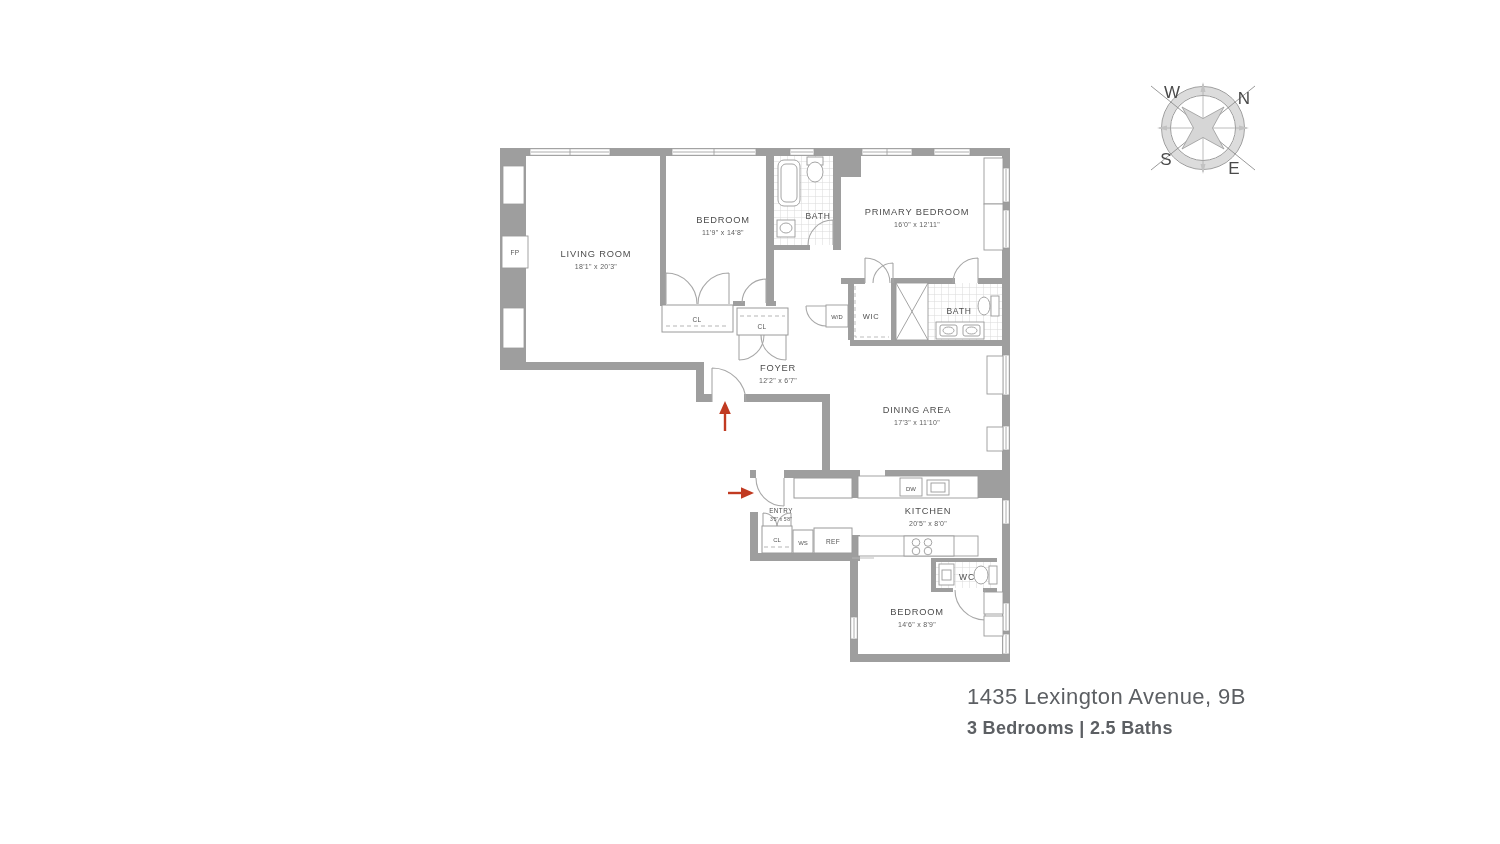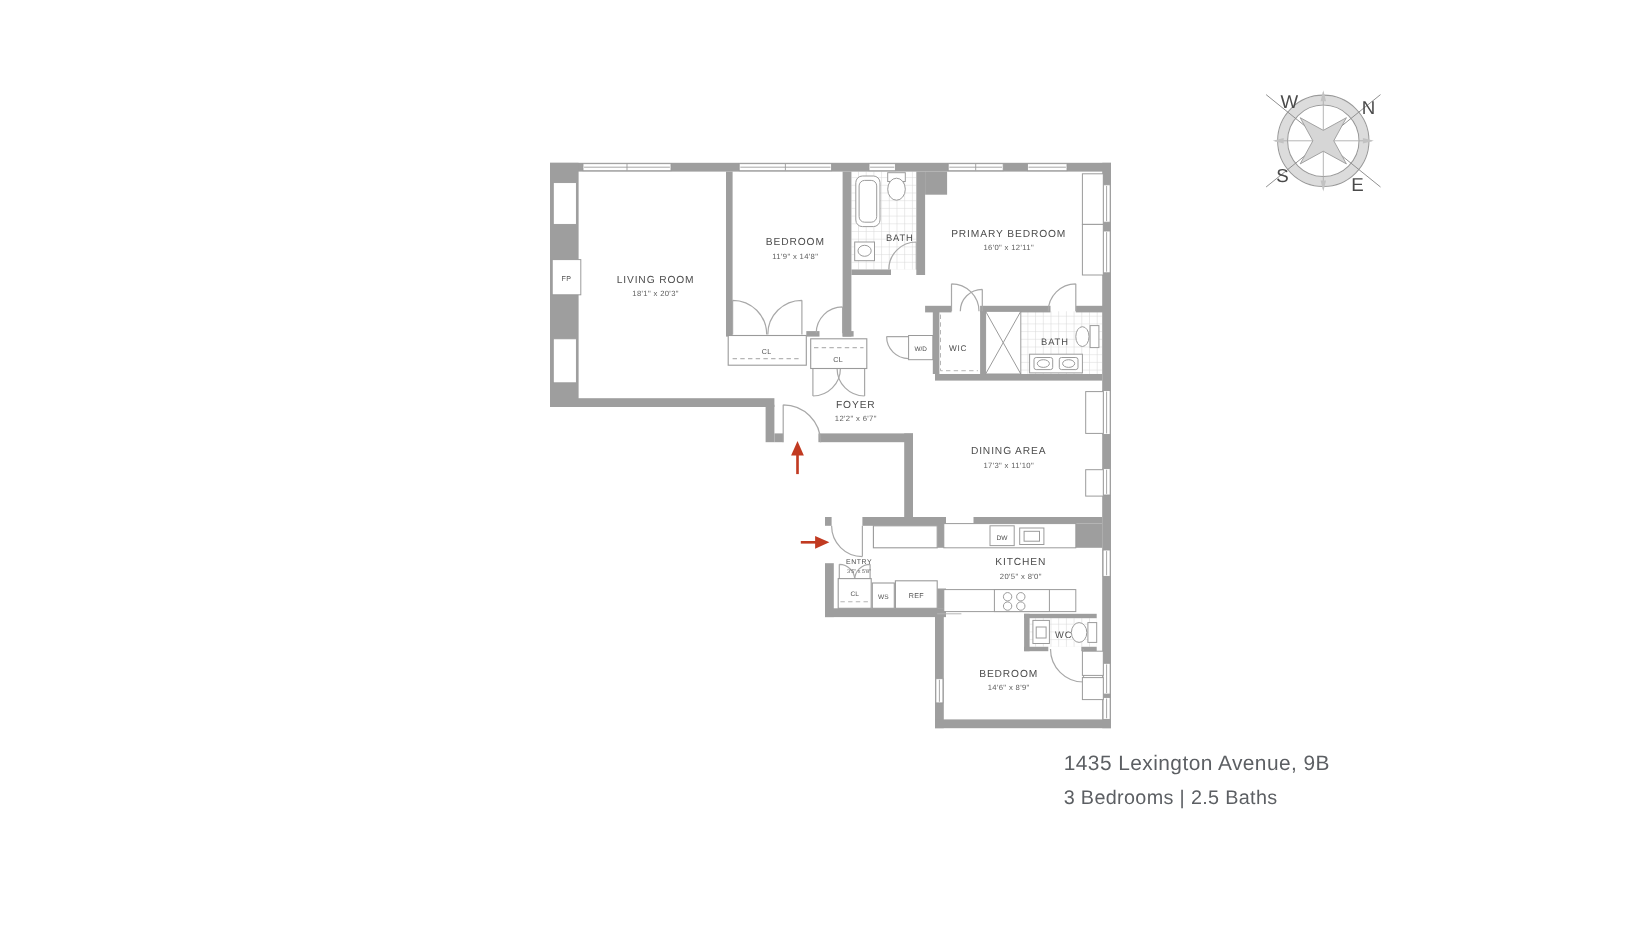--- a/index.html
+++ b/index.html
@@ -1,21 +1,21 @@
 <!DOCTYPE html>
 <html><head>
 <meta charset="utf-8">
 <style>
   html,body{margin:0;padding:0;background:#ffffff;}
   .page{position:relative;width:1500px;height:844px;background:#fff;overflow:hidden;
         font-family:"Liberation Sans", sans-serif;}
   .plan-svg{position:absolute;left:0;top:0;}
   .title-block{position:absolute;left:967px;top:684px;color:#5c5f63;}
-  .title-block .address{font-size:19px;font-weight:400;letter-spacing:.4px;line-height:1.2;}
-  .title-block .details{font-size:18px;font-weight:400;letter-spacing:.3px;margin-top:8px;}
+  .title-block .address{font-size:22px;font-weight:400;letter-spacing:.4px;line-height:1.2;}
+  .title-block .details{font-size:18px;font-weight:700;letter-spacing:.3px;margin-top:8px;}
   text{font-family:"Liberation Sans", sans-serif;fill:#4d4d4d;}
   .room-name{font-size:9.3px;letter-spacing:.8px;}
   .room-dims{font-size:7px;fill:#5e5e5e;letter-spacing:.3px;}
   .small-label{font-size:6.5px;letter-spacing:.3px;fill:#555;}
   .mid-label{font-size:8.5px;letter-spacing:.8px;}
   .compass-letter{font-size:17px;fill:#4a4a4a;}
 </style>
 </head>
 <body>
 

